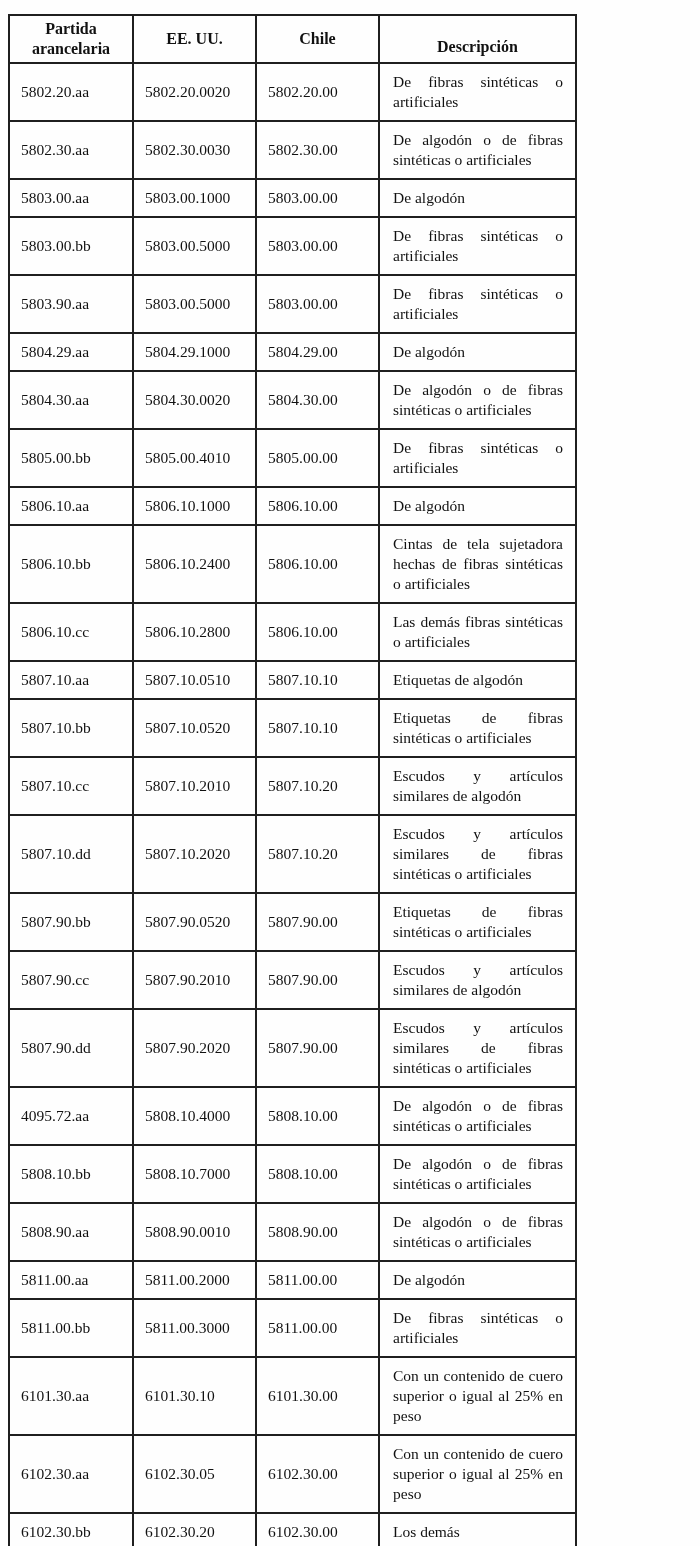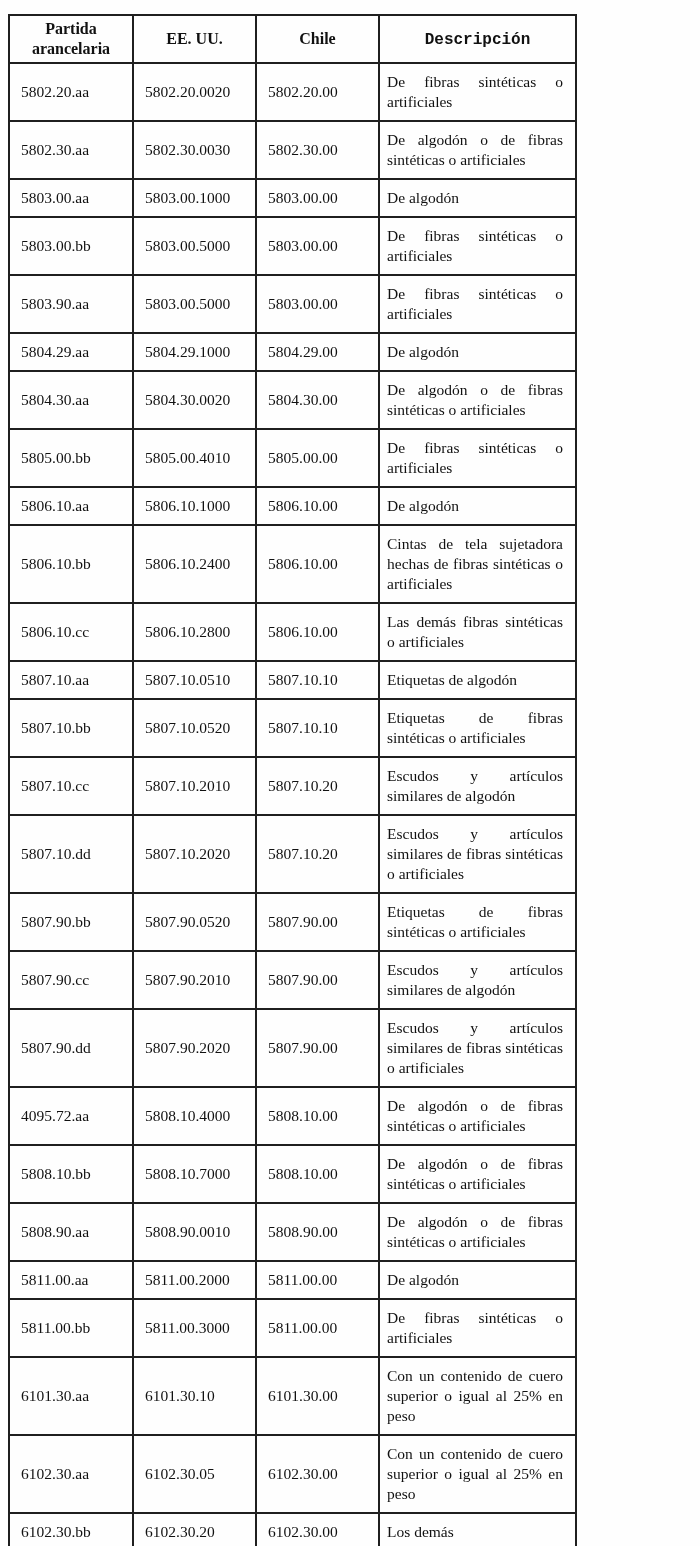--- a/index.html
+++ b/index.html
@@ -39,32 +39,31 @@
     overflow: hidden;
   }
   table.tariff th {
     font-weight: bold;
     text-align: center;
     padding: 3px 6px;
     font-size: 16px;
   }
   table.tariff th.desc-h {
     vertical-align: top;
-    padding-top: 14px;
-    font-family: Liberation Mono, monospace;
+    padding-top: 21px;
   }
   table.tariff td {
     padding: 8px 8px 8px 11px;
     text-align: left;
     white-space: nowrap;
   }
   table.tariff td.desc {
     white-space: normal;
     text-align: justify;
-    padding-left: 7px;
+    padding-left: 13px;
     padding-right: 12px;
   }
   table.tariff tr.partial-row td {
     height: 10px;
     padding: 0;
     border-bottom: none;
   }
 </style>
 </head>
 <body>

